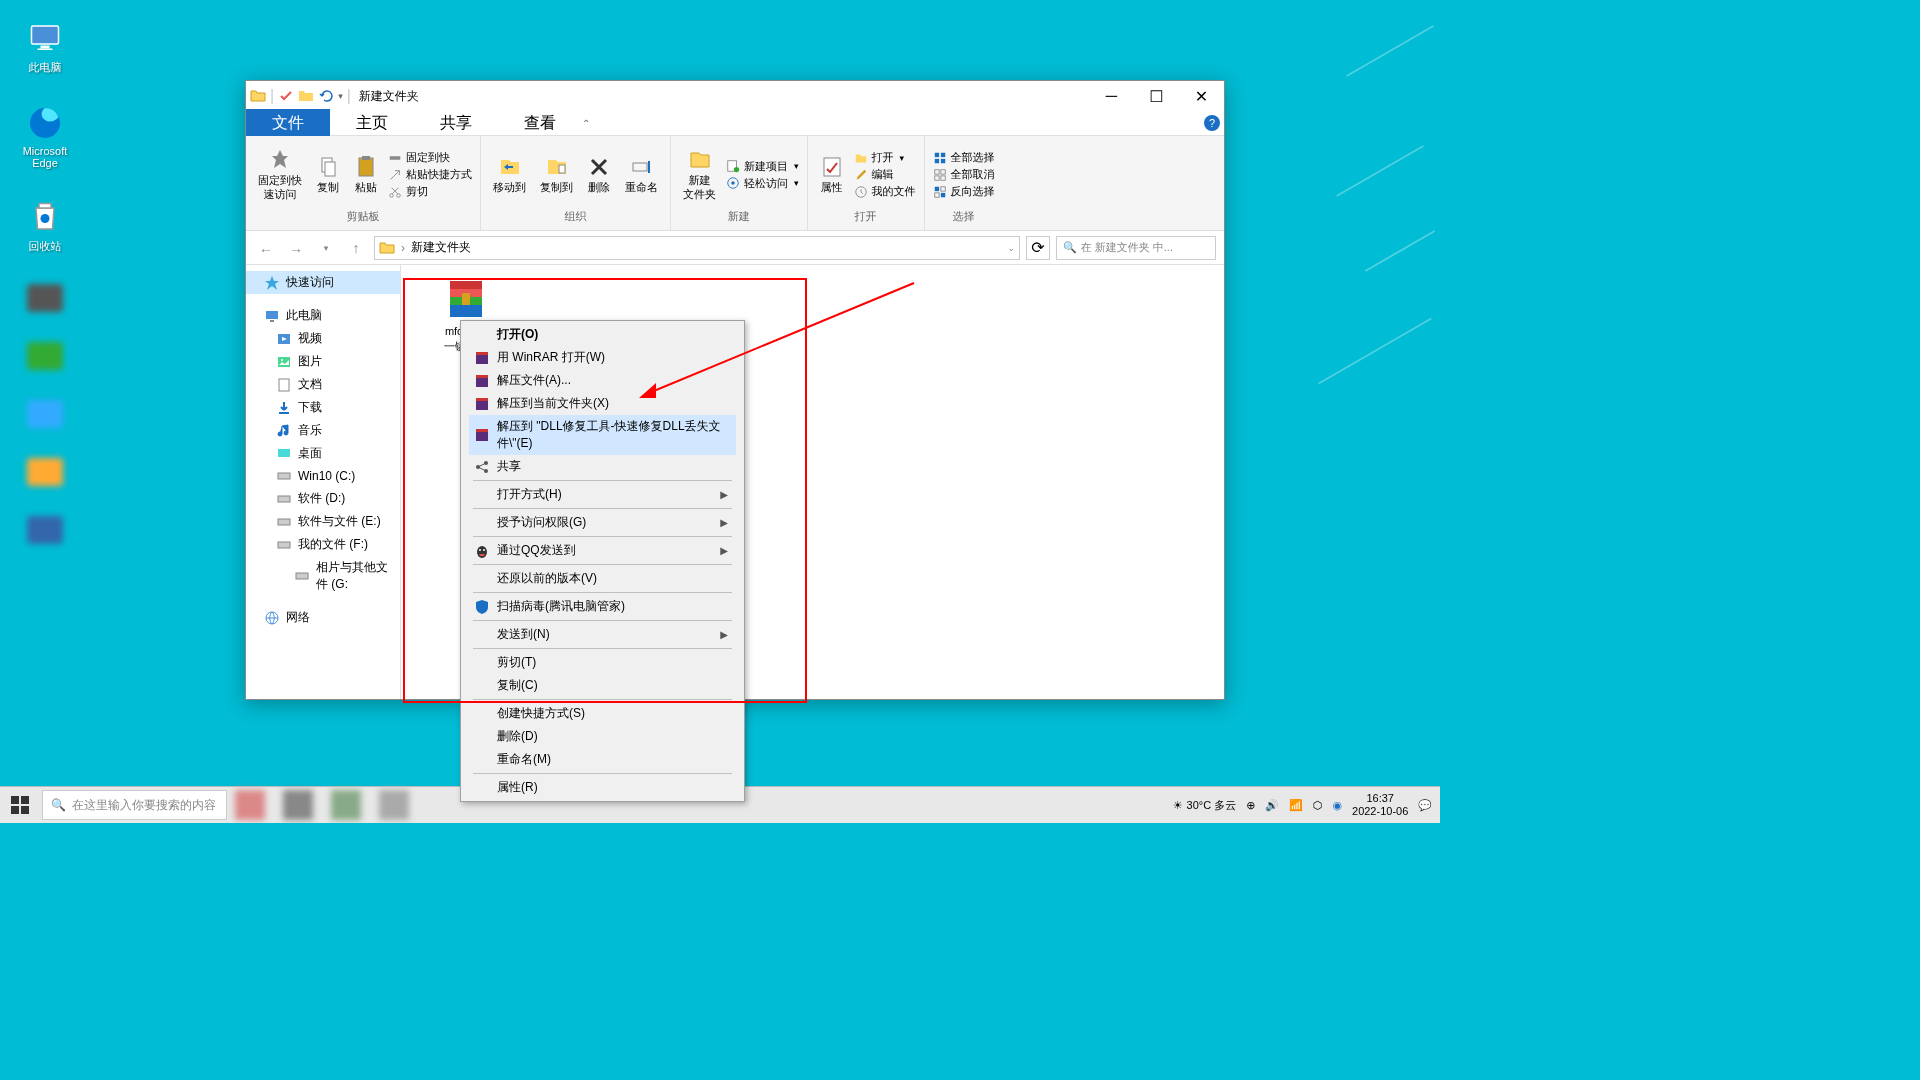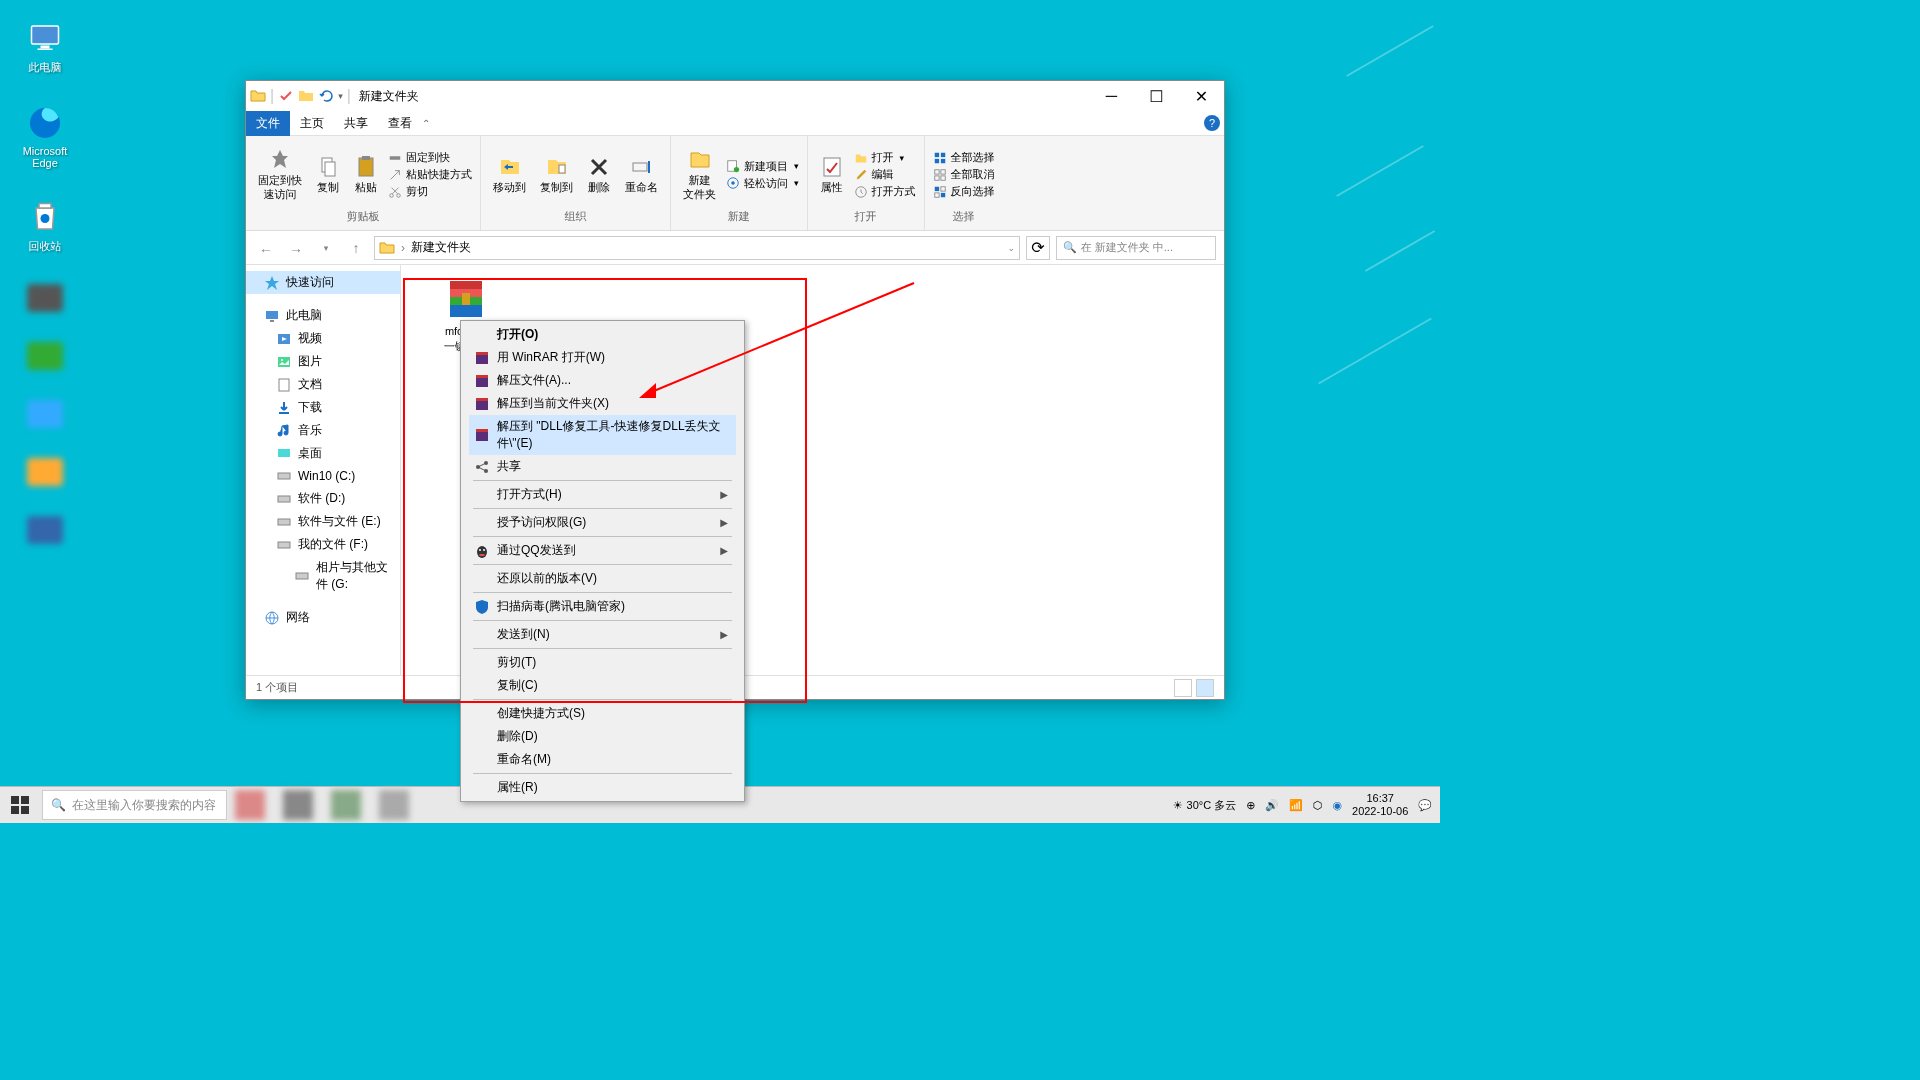--- a/index.html
+++ b/index.html
@@ -16,21 +16,21 @@
 .explorer { position: absolute; top: 80px; left: 245px; width: 980px; height: 620px; background: #fff; border: 1px solid #888; box-shadow: 0 4px 20px rgba(0,0,0,0.3); display: flex; flex-direction: column; }
 
 .titlebar { height: 30px; display: flex; align-items: center; padding-left: 4px; background: #fff; }
 .titlebar .tb-icons { display: flex; gap: 4px; align-items: center; }
 .titlebar .tb-icon { width: 16px; height: 16px; }
 .titlebar .title { margin-left: 8px; font-size: 12px; flex: 1; }
 .titlebar .winbtns { display: flex; }
 .titlebar .winbtn { width: 45px; height: 30px; display: flex; align-items: center; justify-content: center; cursor: pointer; }
 
 .menubar { height: 25px; display: flex; align-items: center; background: #fff; border-bottom: 1px solid #e0e0e0; }
-.menubar .tab { padding: 4px 10px; font-size: 12px; cursor: pointer; }
+.menubar .tab { padding: 4px 26px; font-size: 16px; cursor: pointer; }
 .menubar .tab.active { background: #1a6fc4; color: #fff; }
 .menubar .help { margin-left: auto; margin-right: 4px; width: 16px; height: 16px; border-radius: 50%; background: #1a6fc4; color: #fff; font-size: 11px; display: flex; align-items: center; justify-content: center; cursor: pointer; }
 .menubar .collapse { margin-right: 4px; font-size: 10px; cursor: pointer; color: #666; }
 
 .ribbon { height: 95px; background: #f5f5f5; border-bottom: 1px solid #ddd; display: flex; }
 .ribbon-group { display: flex; flex-direction: column; align-items: center; border-right: 1px solid #e0e0e0; padding: 4px 8px; }
 .ribbon-group .buttons { display: flex; flex: 1; align-items: center; gap: 6px; }
 .ribbon-group .group-label { font-size: 11px; color: #666; padding-bottom: 2px; text-align: center; }
 .ribbon-btn { display: flex; flex-direction: column; align-items: center; cursor: pointer; padding: 2px 4px; }
 .ribbon-btn .ricon { width: 24px; height: 24px; margin-bottom: 2px; }
@@ -311,21 +311,21 @@
               <svg class="sicon" viewBox="0 0 16 16">
                 <path d="M3 13l1-3 8-8 2 2-8 8z" fill="#d4a020"></path>
               </svg>
               <span>编辑</span>
             </div>
           <div class="sub-item">
               <svg class="sicon" viewBox="0 0 16 16">
                 <circle cx="8" cy="8" r="6" fill="none" stroke="#888"></circle>
                 <path d="M8 5v3l2 2" stroke="#888" fill="none"></path>
               </svg>
-              <span>打开方式</span>
+              <span>我的文件</span>
             </div>
         </div>
       </div>
       <span class="group-label">打开</span>
     </div>
 
     <div class="ribbon-group" style="border-right:none">
       <div class="buttons">
         <div class="ribbon-sub">
           <div class="sub-item">
@@ -485,27 +485,20 @@
           <rect x="8" y="22" width="32" height="8" fill="#3a3"></rect>
           <rect x="8" y="30" width="32" height="12" fill="#1a6fc4"></rect>
           <rect x="20" y="18" width="8" height="12" fill="#d4a020"></rect>
         </svg>
         <span class="fname">mfc140u</span>
         <span class="fname">一键修复</span>
       </div>
     </div>
   </div>
 
-  <div class="statusbar">
-    <span>1 个项目</span>
-    <div class="view-icons">
-      <div class="vicon"></div>
-      <div class="vicon" style="background:#cde8ff"></div>
-    </div>
-  </div>
 </div>
 
 <div class="context-menu">
   <div class="cm-item">
       <b>打开(O)</b>
     </div>
   <div class="cm-item">
       <svg class="cm-icon" viewBox="0 0 16 16">
         <rect x="2" y="2" width="12" height="12" fill="#5a2d7a"></rect>
         <rect x="2" y="2" width="12" height="3" fill="#c33"></rect>

